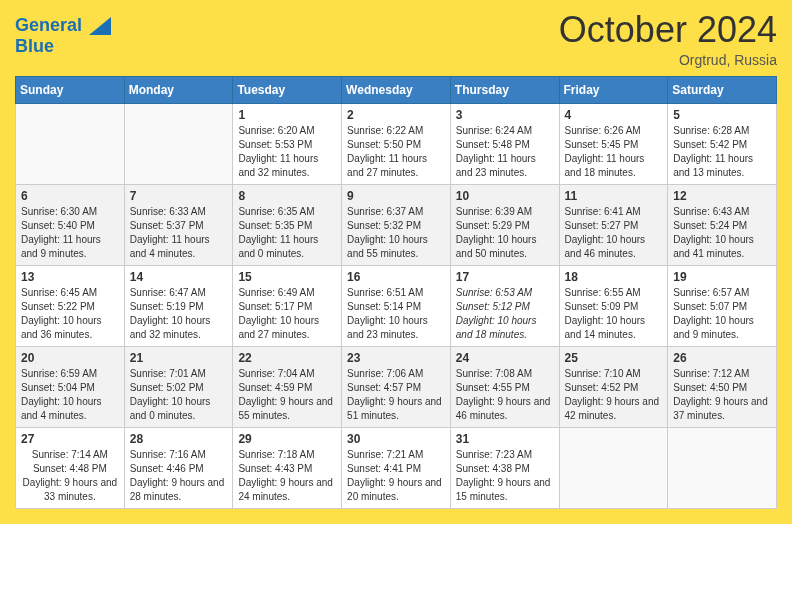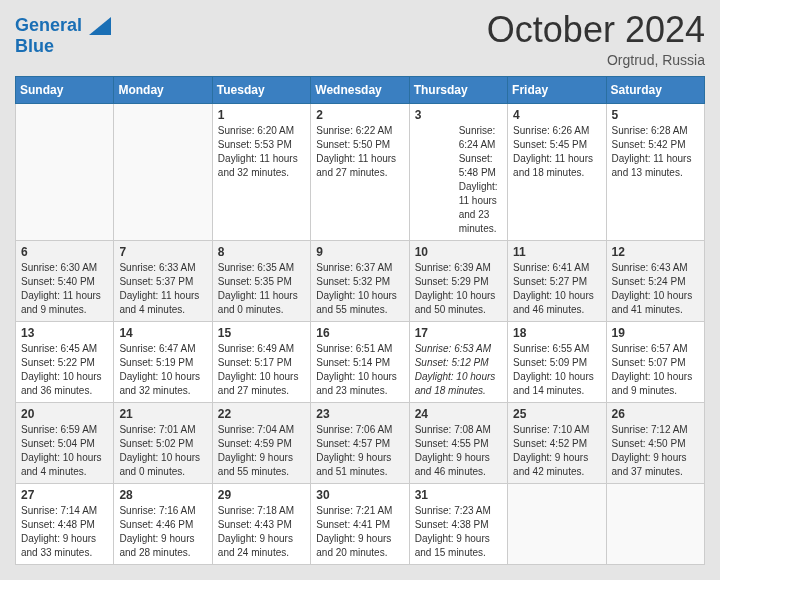--- a/index.html
+++ b/index.html
@@ -4,22 +4,22 @@
   <style>
     * { box-sizing: border-box; margin: 0; padding: 0; }
     body {
       font-family: Arial, sans-serif;
       background: #fff;
       width: 792px;
       min-height: 612px;
       padding: 0;
     }
     .page {
-      width: 720px;
-      background: #e5e5e5;
+      width: 792px;
+      background: #fde047;
       padding: 10px 15px 15px 15px;
     }
     .header {
       display: flex;
       justify-content: space-between;
       align-items: flex-start;
       margin-bottom: 8px;
     }
     .logo {
       display: flex;
@@ -130,21 +130,21 @@
 Daylight: 11 hours and 32 minutes.</div>
           </td>
           <td style="background: rgb(255, 255, 255);">
             <span class="day-number">2</span>
             <div class="day-info" style="white-space: pre-line;">Sunrise: 6:22 AM
 Sunset: 5:50 PM
 Daylight: 11 hours and 27 minutes.</div>
           </td>
           <td style="background: rgb(255, 255, 255);">
             <span class="day-number">3</span>
-            <div class="day-info" style="white-space: pre-line; margin-left: 44px;">Sunrise: 6:24 AM
+            <div class="day-info" style="white-space: pre-line;">Sunrise: 6:24 AM
 Sunset: 5:48 PM
 Daylight: 11 hours and 23 minutes.</div>
           </td>
           <td style="background: rgb(255, 255, 255);">
             <span class="day-number">4</span>
             <div class="day-info" style="white-space: pre-line;">Sunrise: 6:26 AM
 Sunset: 5:45 PM
 Daylight: 11 hours and 18 minutes.</div>
           </td>
           <td style="background: rgb(255, 255, 255);">
@@ -282,21 +282,21 @@
           <td style="background: rgb(242, 242, 242);">
             <span class="day-number">26</span>
             <div class="day-info" style="white-space: pre-line;">Sunrise: 7:12 AM
 Sunset: 4:50 PM
 Daylight: 9 hours and 37 minutes.</div>
           </td>
         </tr>
         <tr>
           <td style="background: rgb(255, 255, 255);">
             <span class="day-number">27</span>
-            <div class="day-info" style="white-space: pre-line;">Sunrise: 7:14 AM
+            <div class="day-info" style="white-space: pre-line; text-align: center;">Sunrise: 7:14 AM
 Sunset: 4:48 PM
 Daylight: 9 hours and 33 minutes.</div>
           </td>
           <td style="background: rgb(255, 255, 255);">
             <span class="day-number">28</span>
             <div class="day-info" style="white-space: pre-line;">Sunrise: 7:16 AM
 Sunset: 4:46 PM
 Daylight: 9 hours and 28 minutes.</div>
           </td>
           <td style="background: rgb(255, 255, 255);">

